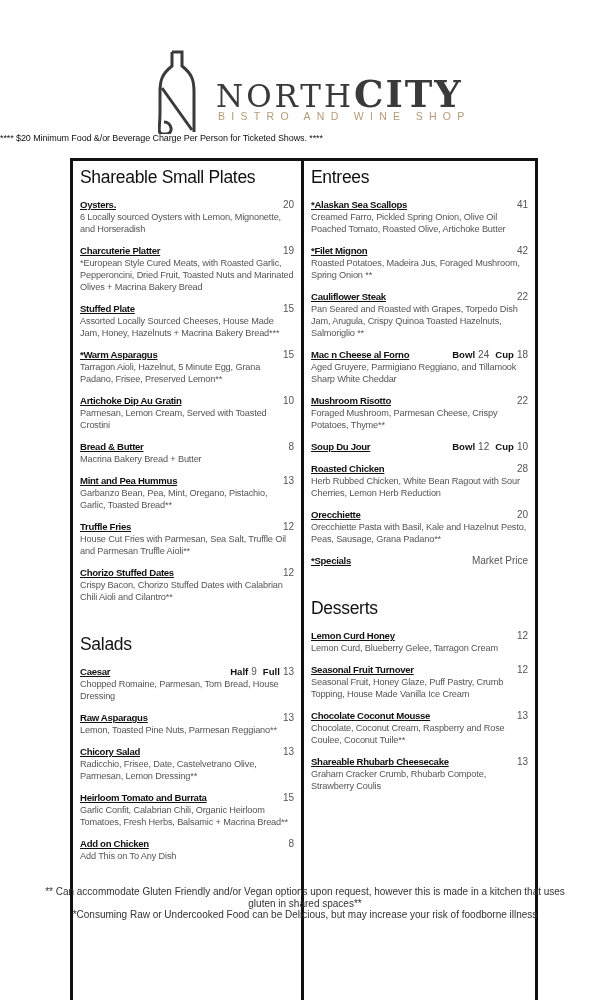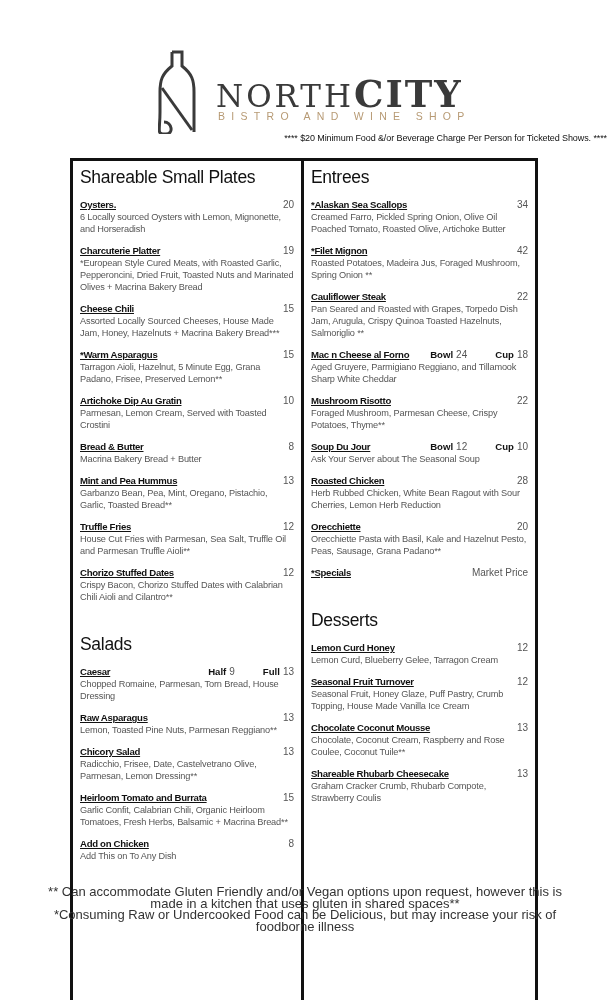--- a/index.html
+++ b/index.html
@@ -6,38 +6,38 @@
   html, body { width: 607px; height: 1000px; background: #ffffff; overflow: hidden; }
   body { font-family: "Liberation Sans", sans-serif; color: #222; position: relative; }
 
   .logo { position: absolute; left: 158px; top: 48px; width: 300px; height: 90px; }
   .logo svg.bottle { position: absolute; left: 0; top: 0; width: 60px; height: 86px; }
   .brand { position: absolute; left: 58px; top: 24px; white-space: nowrap; }
   .brand .north { font-family: "DejaVu Serif", serif; font-size: 31px; letter-spacing: 3px; color: #3a3a3a; font-weight: normal; }
   .brand .city { font-family: "DejaVu Serif", serif; font-size: 37px; letter-spacing: 2px; color: #3a3a3a; font-weight: bold; }
   .tagline { position: absolute; left: 60px; top: 62px; font-size: 10.5px; letter-spacing: 6.3px; color: #b79a74; white-space: nowrap; }
 
-  .notice { position: absolute; left: 0; width: 607px; top: 133px; text-align: right; font-size: 9px; color: #111; letter-spacing: -0.1px; }
+  .notice { position: absolute; left: 0; width: 607px; top: 133px; text-align: left; font-size: 9px; color: #111; letter-spacing: -0.1px; }
 
   .menu-box { position: absolute; left: 70px; top: 158px; width: 468px; height: 905px; border: 3px solid #111; display: flex; }
   .col { width: 50%; padding: 6px 7px 0 7px; }
   .col.left { border-right: 3px solid #111; padding-right: 7px; }
 
   .section-title { font-size: 17.5px; color: #111; margin: 0 0 11px 0; letter-spacing: -0.3px; }
   .section-title.second { margin-top: 31px; }
 
   .item { margin-bottom: 10px; }
   .item-head { display: flex; justify-content: space-between; align-items: baseline; font-size: 9.6px; line-height: 12px; }
   .item-name { font-weight: bold; text-decoration: underline; color: #111; letter-spacing: -0.3px; }
   .item-price { color: #555; font-size: 10px; }
-  .price-group { display: flex; gap: 28px; }
+  .price-group { display: flex; gap: 6px; }
   .price-group .label { font-weight: bold; color: #111; margin-right: 3px; }
   .item-desc { font-size: 9.2px; line-height: 12px; color: #555; letter-spacing: -0.15px; }
 
-  .footnotes { position: absolute; left: 40px; width: 530px; top: 886px; text-align: center; font-size: 13px; line-height: 11.5px; color: #333; }
+  .footnotes { position: absolute; left: 40px; width: 530px; top: 886px; text-align: center; font-size: 10px; line-height: 11.5px; color: #333; }
 </style>
 </head>
 <body>
 
 <div class="logo">
   <svg class="bottle" viewBox="0 0 60 86">
     <path d="M14 4 L24 4 L24 18 C34 26 36 32 36 44 L36 84" fill="none" stroke="#3a3a3a" stroke-width="3"></path>
     <path d="M14 4 L14 18 C4 26 2 32 2 44 L2 64" fill="none" stroke="#3a3a3a" stroke-width="3"></path>
     <path d="M4 40 L34 82" fill="none" stroke="#3a3a3a" stroke-width="3"></path>
     <path d="M2 64 C2 84 -2 86 8 86 C16 86 14 74 6 74" fill="none" stroke="#3a3a3a" stroke-width="3"></path>
@@ -63,21 +63,21 @@
         </div>
         <div class="item">
           <div class="item-head">
             <span class="item-name">Charcuterie Platter</span>
             <span class="item-price">19</span>
           </div>
           <div class="item-desc">*European Style Cured Meats, with Roasted Garlic, Pepperoncini, Dried Fruit, Toasted Nuts and Marinated Olives + Macrina Bakery Bread</div>
         </div>
         <div class="item">
           <div class="item-head">
-            <span class="item-name">Cheese Chili</span>
+            <span class="item-name">Stuffed Plate</span>
             <span class="item-price">15</span>
           </div>
           <div class="item-desc">Assorted Locally Sourced Cheeses, House Made Jam, Honey, Hazelnuts + Macrina Bakery Bread***</div>
         </div>
         <div class="item">
           <div class="item-head">
             <span class="item-name">*Warm Asparagus</span>
             <span class="item-price">15</span>
           </div>
           <div class="item-desc">Tarragon Aioli, Hazelnut, 5 Minute Egg, Grana Padano, Frisee, Preserved Lemon**</div>
@@ -159,21 +159,21 @@
           <div class="item-desc">Add This on To Any Dish</div>
         </div>
       </div>
   </div>
   <div class="col right">
     <div class="section-title">Entrees</div>
     <div id="right-s0">
         <div class="item">
           <div class="item-head">
             <span class="item-name">*Alaskan Sea Scallops</span>
-            <span class="item-price">34</span>
+            <span class="item-price">41</span>
           </div>
           <div class="item-desc">Creamed Farro, Pickled Spring Onion, Olive Oil Poached Tomato, Roasted Olive, Artichoke Butter</div>
         </div>
         <div class="item">
           <div class="item-head">
             <span class="item-name">*Filet Mignon</span>
             <span class="item-price">42</span>
           </div>
           <div class="item-desc">Roasted Potatoes, Madeira Jus, Foraged Mushroom, Spring Onion **</div>
         </div>
@@ -202,21 +202,20 @@
           <div class="item-desc">Foraged Mushroom, Parmesan Cheese, Crispy Potatoes, Thyme**</div>
         </div>
         <div class="item">
           <div class="item-head">
             <span class="item-name">Soup Du Jour</span>
             <span class="price-group">
               <span><span class="label">Bowl</span><span class="item-price">12</span></span>
               <span><span class="label">Cup</span><span class="item-price">10</span></span>
             </span>
           </div>
-          <div class="item-desc">Ask Your Server about The Seasonal Soup</div>
         </div>
         <div class="item">
           <div class="item-head">
             <span class="item-name">Roasted Chicken</span>
             <span class="item-price">28</span>
           </div>
           <div class="item-desc">Herb Rubbed Chicken, White Bean Ragout with Sour Cherries, Lemon Herb Reduction</div>
         </div>
         <div class="item">
           <div class="item-head">

